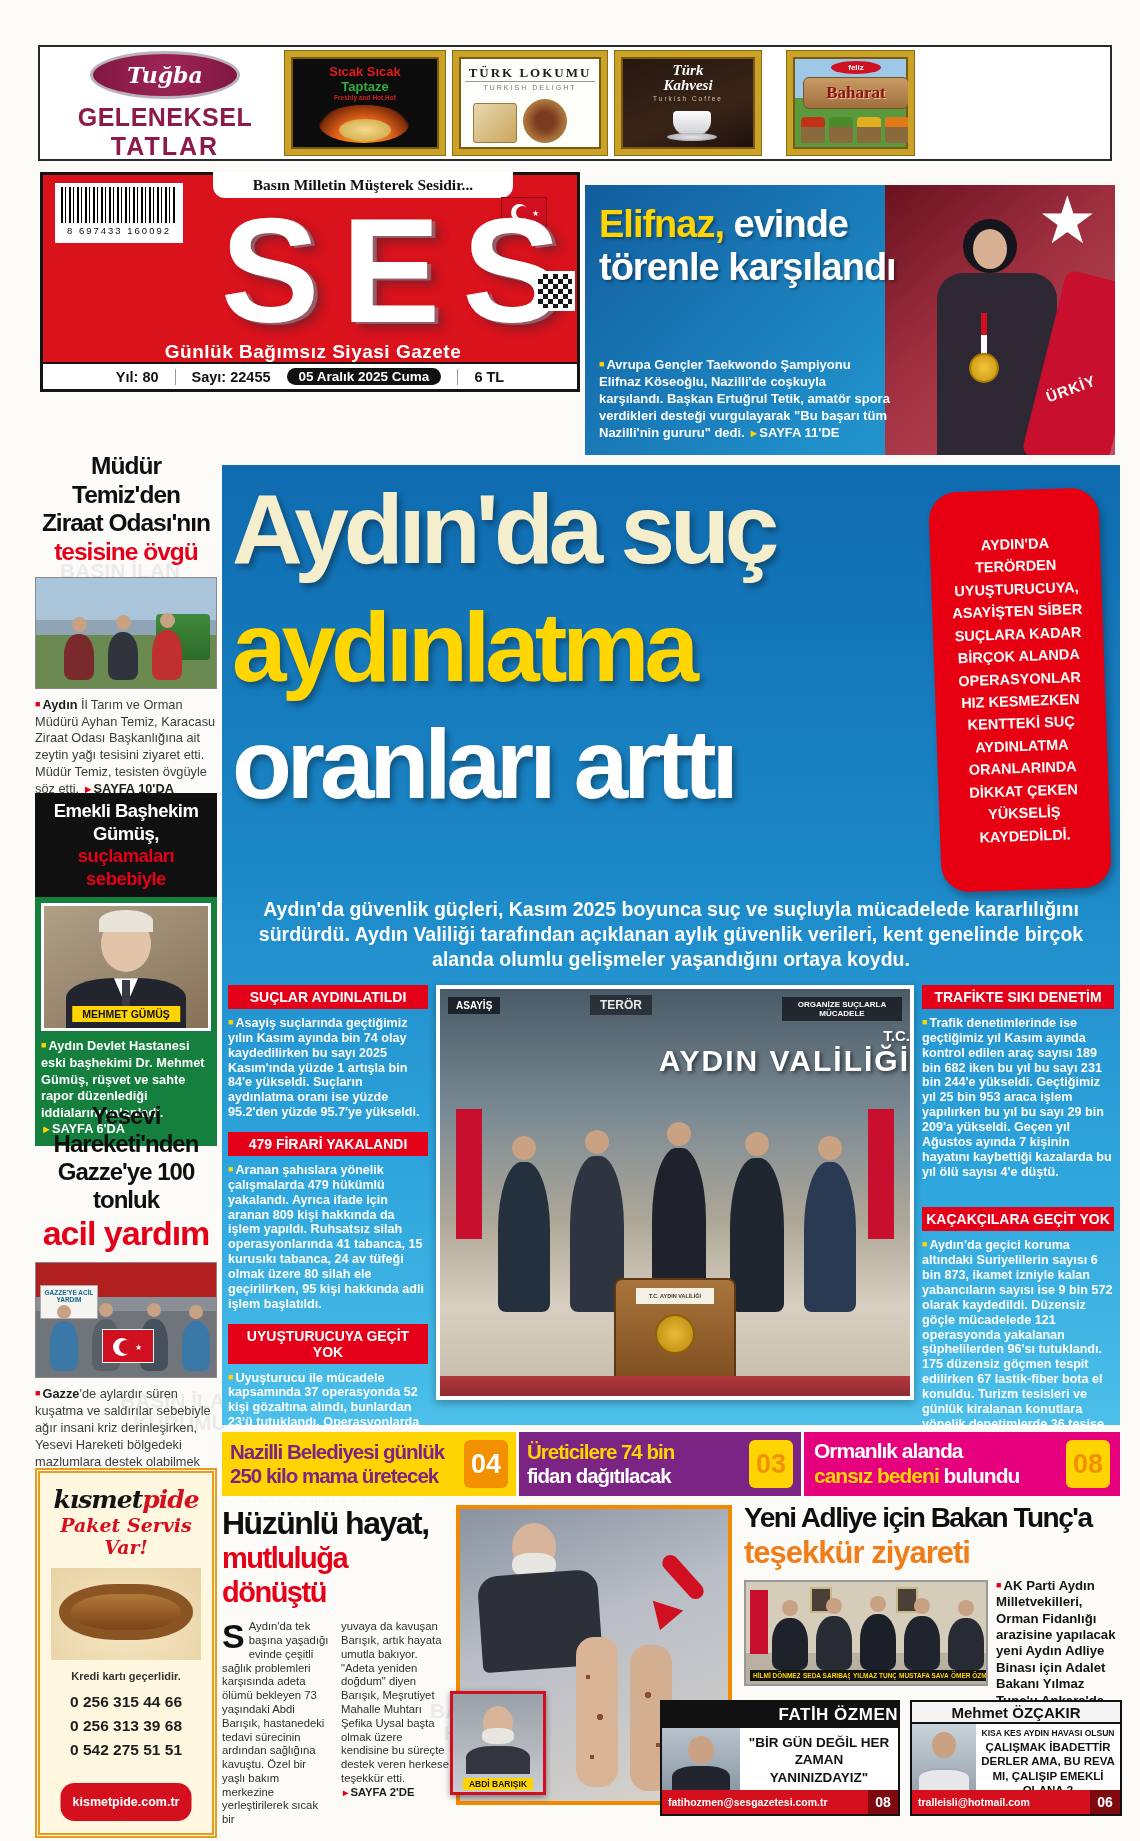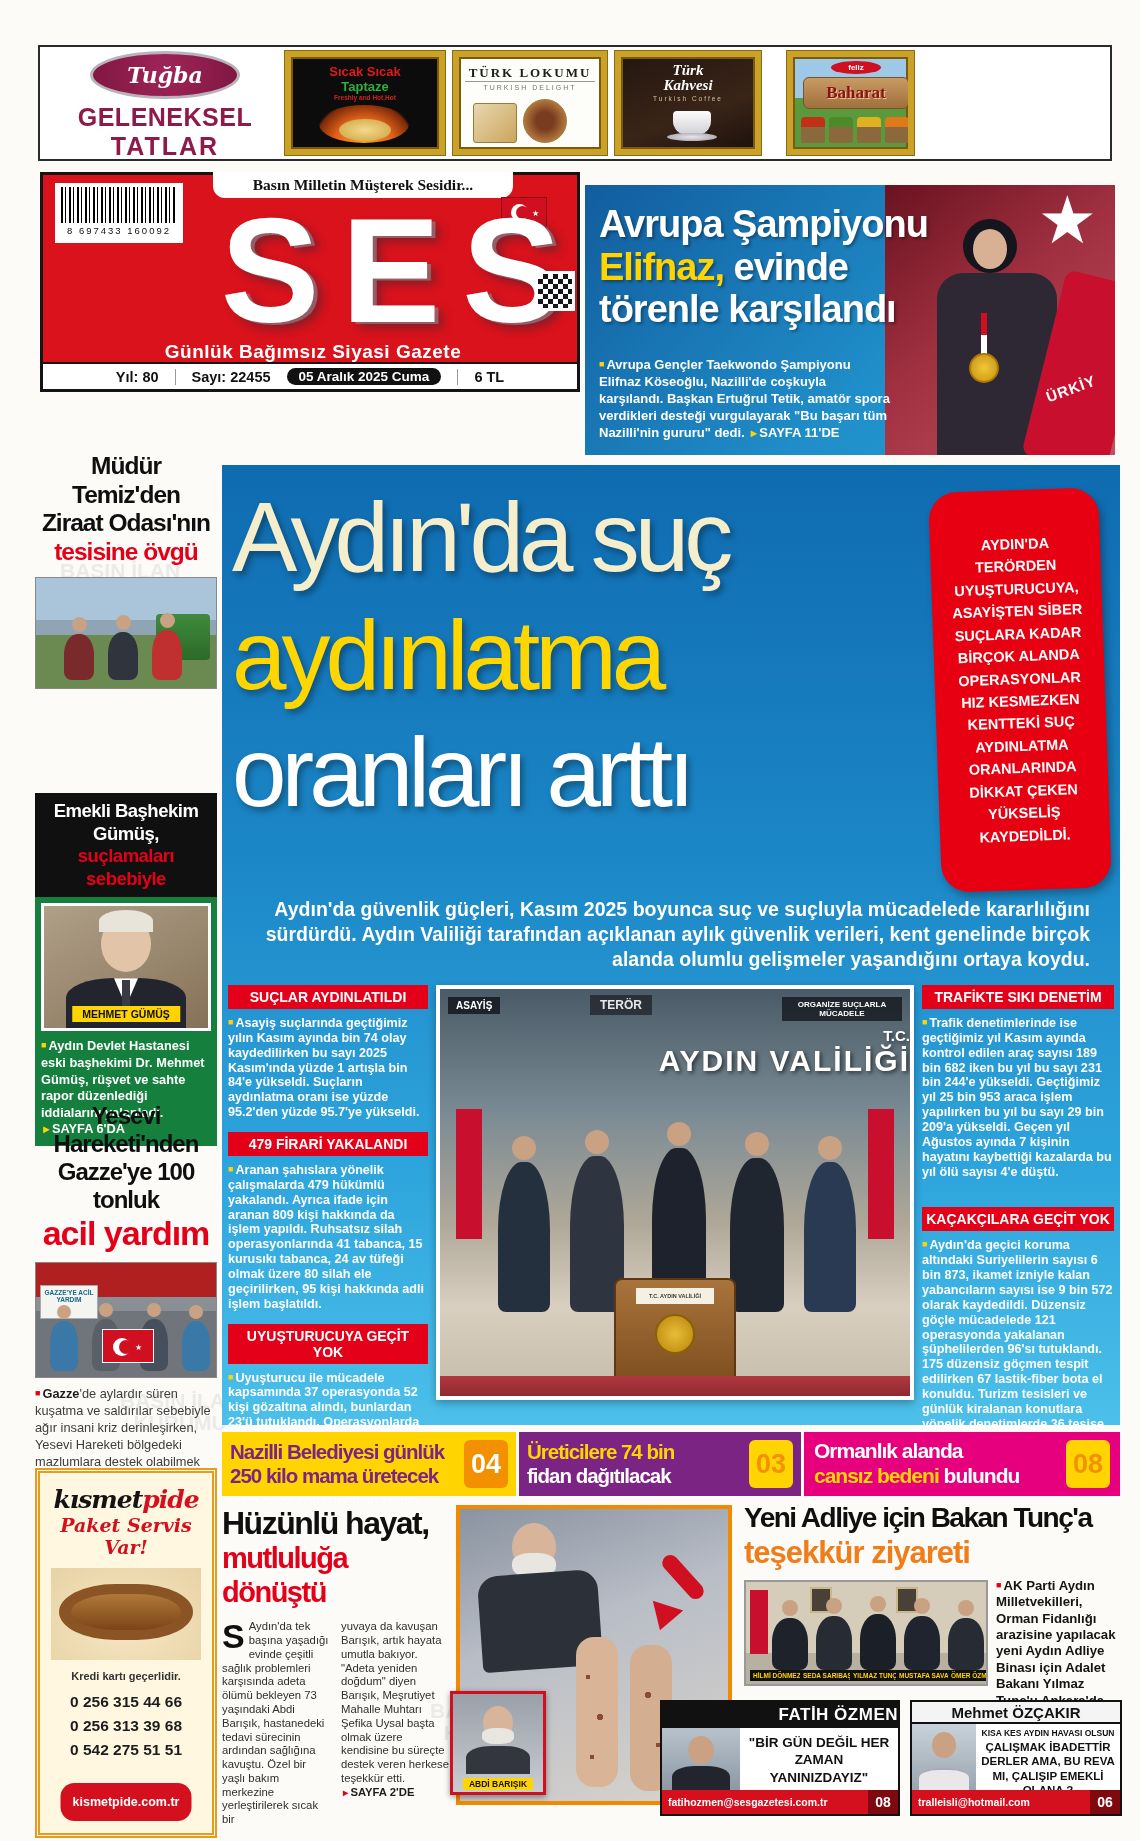--- a/index.html
+++ b/index.html
@@ -115,21 +115,20 @@
       <div class="abs" style="right:18px;top:2px;color:#fff;font-size:66px;line-height:1">★</div>
       <div class="abs" style="left:78px;top:34px;width:54px;height:54px;border-radius:50%;background:#15151d"></div>
       <div class="abs" style="left:88px;top:44px;width:34px;height:40px;border-radius:50%;background:#d8b094"></div>
       <div class="abs" style="left:52px;top:88px;width:120px;height:182px;border-radius:26px 26px 0 0;background:#2e2834"></div>
       <div class="abs" style="right:-14px;bottom:-12px;width:86px;height:190px;background:#c8102e;transform:rotate(14deg);border-radius:10px"></div>
       <div class="abs" style="right:18px;bottom:58px;color:#fff;font-weight:800;font-size:15px;transform:rotate(-20deg);letter-spacing:1px">ÜRKİY</div>
       <div class="abs" style="left:96px;top:128px;width:6px;height:44px;background:linear-gradient(#d01020 50%,#fff 50%)"></div>
       <div class="abs" style="left:84px;top:168px;width:30px;height:30px;border-radius:50%;background:radial-gradient(circle,#f0c838,#c89010);border:2px solid #a87808"></div>
     </div>
     <div class="abs" style="left:14px;top:18px;width:440px;z-index:2;font-weight:900;letter-spacing:-1px;line-height:1.12;font-size:38px;text-shadow:2px 2px 3px rgba(0,0,0,.35)">
-      <span class="hline" style="color:#fff">Avrupa Şampiyonu</span>
       <span class="hline"><span style="color:#ffd400">Elifnaz,</span><span style="color:#fff"> evinde</span></span>
       <span class="hline" style="color:#fff">törenle karşılandı</span>
     </div>
     <div class="abs" style="left:14px;top:172px;width:292px;color:#fff;font-weight:700;font-size:13px;line-height:1.3">
       <span class="bullet by">■</span><span>Avrupa Gençler Taekwondo Şampiyonu Elifnaz Köseoğlu, Nazilli'de coşkuyla karşılandı. Başkan Ertuğrul Tetik, amatör spora verdikleri desteği vurgulayarak "Bu başarı tüm Nazilli'nin gururu" dedi.</span>
       <span style="color:#ffd400;font-size:11px">►</span><span style="font-weight:800">SAYFA 11'DE</span>
     </div>
   </div>
 
   <div class="abs" style="left:35px;top:452px;width:182px;z-index:1">
@@ -145,20 +144,24 @@
           <div class="fbody" style="width:30px;height:46px;background:#7a2a2a"></div>
         </div>
       <div class="fig" style="left:72px;bottom:8px;width:30px">
           <div class="fhead" style="width:15px;height:15px"></div>
           <div class="fbody" style="width:30px;height:48px;background:#30343c"></div>
         </div>
       <div class="fig" style="left:116px;bottom:8px;width:30px">
           <div class="fhead" style="width:15px;height:15px"></div>
           <div class="fbody" style="width:30px;height:50px;background:#c03030"></div>
         </div>
+    </div>
+    <div class="abody" style="margin-top:8px">
+      <span class="bullet br">■</span><span class="lead">Aydın</span><span> İl Tarım ve Orman Müdürü Ayhan Temiz, Karacasu Ziraat Odası Başkanlığına ait zeytin yağı tesisini ziyaret etti. Müdür Temiz, tesisten övgüyle söz etti.</span>
+      <span style="color:#e50019;font-size:11px">►</span><span class="pgref">SAYFA 10'DA</span>
     </div>
   </div>
 
   <div class="abs" style="left:35px;top:793px;width:182px;z-index:1">
     <div style="background:#101010;padding:7px 4px;text-align:center;font-weight:900;font-size:18.5px;line-height:1.22;letter-spacing:-.5px">
       <span class="hline" style="color:#fff">Emekli Başhekim Gümüş,</span>
       <span class="hline" style="color:#e50019">suçlamaları sebebiyle</span>
     </div>
     <div style="background:#15803d;padding:6px 6px 8px">
       <div style="position:relative;height:128px;background:linear-gradient(150deg,#b0a088,#857158);border:3px solid #fff">
@@ -227,29 +230,29 @@
     <div style="margin-top:10px;color:#333;font-size:11px;font-weight:700">Kredi kartı geçerlidir.</div>
     <div style="margin-top:8px;color:#1d1d1d;font-weight:800;font-size:15.5px;line-height:1.55">
       <div>0 256 315 44 66</div>
       <div>0 256 313 39 68</div>
       <div>0 542 275 51 51</div>
     </div>
     <div style="position:absolute;left:50%;bottom:12px;transform:translateX(-50%);background:#d40f1e;color:#fff;font-weight:700;font-size:12.5px;padding:12px 12px;border-radius:14px;white-space:nowrap">kismetpide.com.tr</div>
   </div>
 
   <div class="abs" style="left:222px;top:465px;width:898px;height:960px;background:linear-gradient(180deg,#0f6bb0 0%,#1b86c6 40%,#2fa6dd 75%,#4cc0ea 100%);z-index:1">
-    <div class="abs" style="left:10px;top:14px;width:720px;font-weight:400;font-size:98px;letter-spacing:-5px;line-height:1.41;text-shadow:3px 4px 6px rgba(0,0,0,.35)">
+    <div class="abs" style="left:10px;top:6px;width:720px;font-weight:700;font-size:98px;letter-spacing:-5px;line-height:1.41;text-shadow:3px 4px 6px rgba(0,0,0,.35)">
       <span class="hline" style="color:#f4eecd;line-height:1.2">Aydın'da suç</span>
       <span class="hline" style="color:#ffd600;line-height:1.2">aydınlatma</span>
       <span class="hline" style="color:#fff;line-height:1.2">oranları arttı</span>
     </div>
     <div class="abs" style="left:713px;top:25px;width:170px;height:400px;background:#e60012;border-radius:28px;transform:rotate(-2deg);box-shadow:3px 5px 8px rgba(0,0,0,.3);display:flex;align-items:center">
       <div style="padding:14px 12px;color:#fff;font-weight:800;font-size:14.5px;line-height:1.55;text-align:center">AYDIN'DA TERÖRDEN UYUŞTURUCUYA, ASAYİŞTEN SİBER SUÇLARA KADAR BİRÇOK ALANDA OPERASYONLAR HIZ KESMEZKEN KENTTEKİ SUÇ AYDINLATMA ORANLARINDA DİKKAT ÇEKEN YÜKSELİŞ KAYDEDİLDİ.</div>
     </div>
-    <div class="abs" style="left:30px;top:432px;width:838px;text-align:right;color:#fff;font-weight:800;font-size:19.5px;line-height:1.28">Aydın'da güvenlik güçleri, Kasım 2025 boyunca suç ve suçluyla mücadelede kararlılığını sürdürdü. Aydın Valiliği tarafından açıklanan aylık güvenlik verileri, kent genelinde birçok alanda olumlu gelişmeler yaşandığını ortaya koydu.</div>
+    <div class="abs" style="left:30px;top:432px;width:838px;text-align:center;color:#fff;font-weight:800;font-size:19.5px;line-height:1.28">Aydın'da güvenlik güçleri, Kasım 2025 boyunca suç ve suçluyla mücadelede kararlılığını sürdürdü. Aydın Valiliği tarafından açıklanan aylık güvenlik verileri, kent genelinde birçok alanda olumlu gelişmeler yaşandığını ortaya koydu.</div>
 
     <div class="abs" style="left:6px;top:520px;width:200px">
       <div class="shead">SUÇLAR AYDINLATILDI</div>
       <div class="sbody"><span class="bullet by">■</span><span>Asayiş suçlarında geçtiğimiz yılın Kasım ayında bin 74 olay kaydedilirken bu sayı 2025 Kasım'ında yüzde 1 artışla bin 84'e yükseldi. Suçların aydınlatma oranı ise yüzde 95.2'den yüzde 95.7'ye yükseldi.</span></div>
       <div class="shead" style="margin-top:12px">479 FİRARİ YAKALANDI</div>
       <div class="sbody"><span class="bullet by">■</span><span>Aranan şahıslara yönelik çalışmalarda 479 hükümlü yakalandı. Ayrıca ifade için aranan 809 kişi hakkında da işlem yapıldı. Ruhsatsız silah operasyonlarında 41 tabanca, 15 kurusıkı tabanca, 24 av tüfeği olmak üzere 80 silah ele geçirilirken, 95 kişi hakkında adli işlem başlatıldı.</span></div>
       <div class="shead" style="margin-top:12px">UYUŞTURUCUYA GEÇİT YOK</div>
       <div class="sbody"><span class="bullet by">■</span><span>Uyuşturucu ile mücadele kapsamında 37 operasyonda 52 kişi gözaltına alındı, bunlardan 23'ü tutuklandı. Operasyonlarda 15 kilo 70 gram esrar, 1 kilo 162 gram metamfetamin, 4 kilo 337 gram skunk, 10 gram kokain, 202 gram bonzai, 699 adet sentetik ecza, 1 kök kenevir ele geçirildi.</span></div>
     </div>
 

